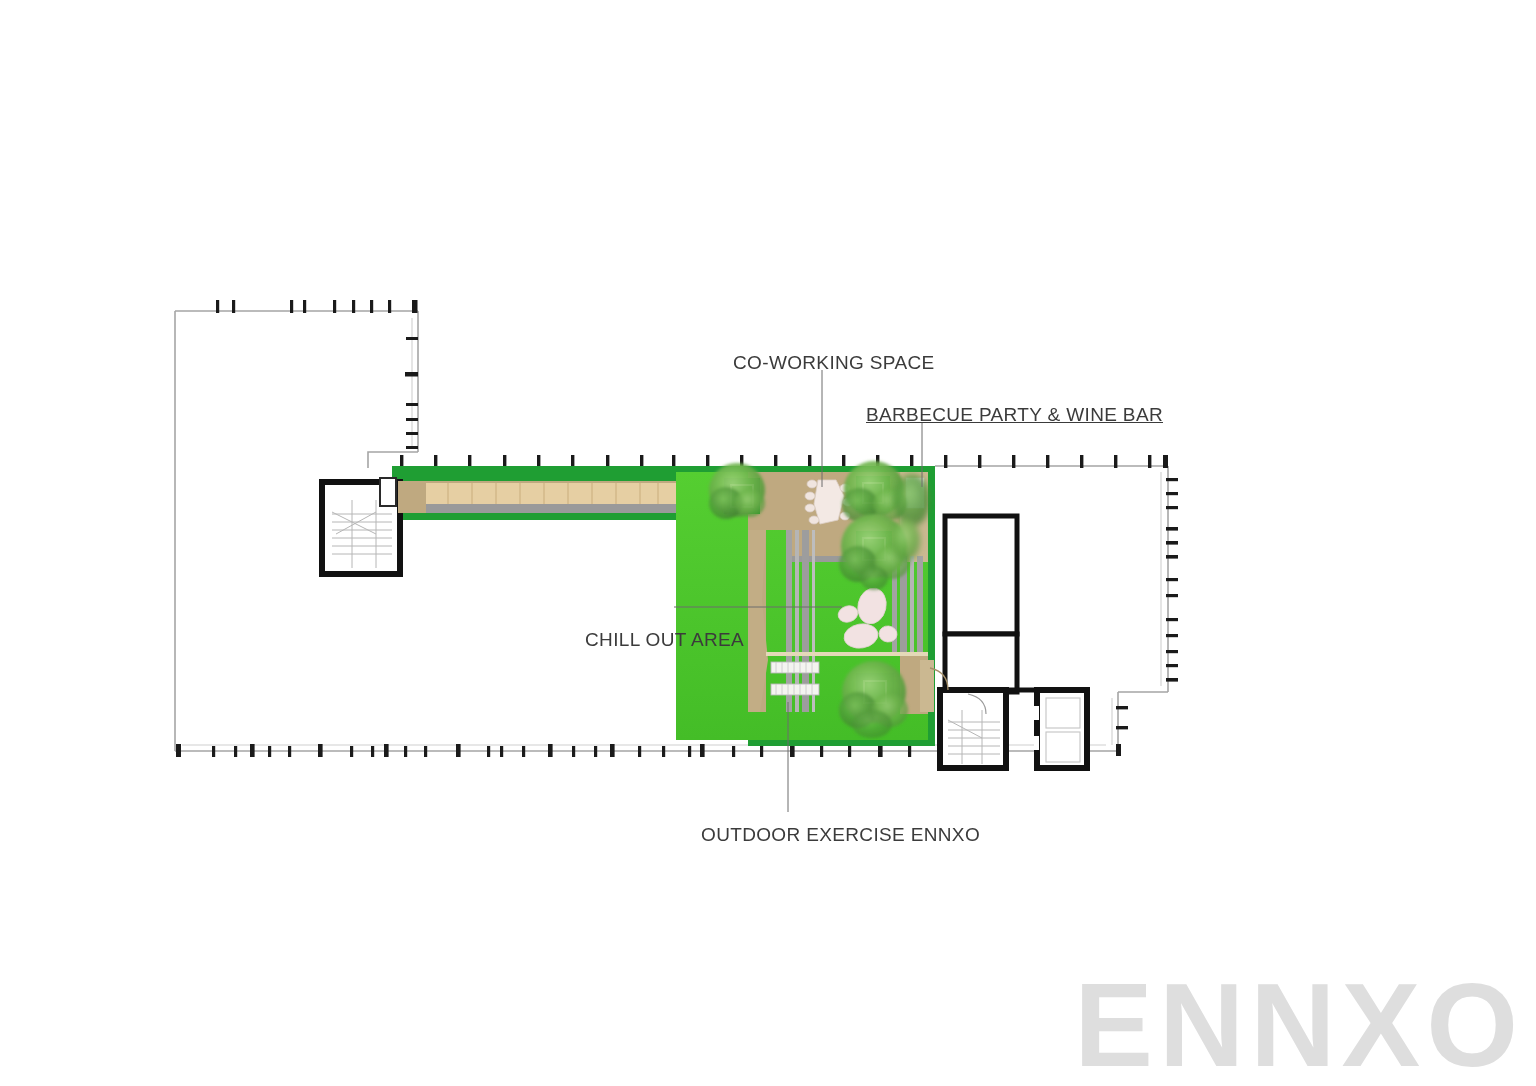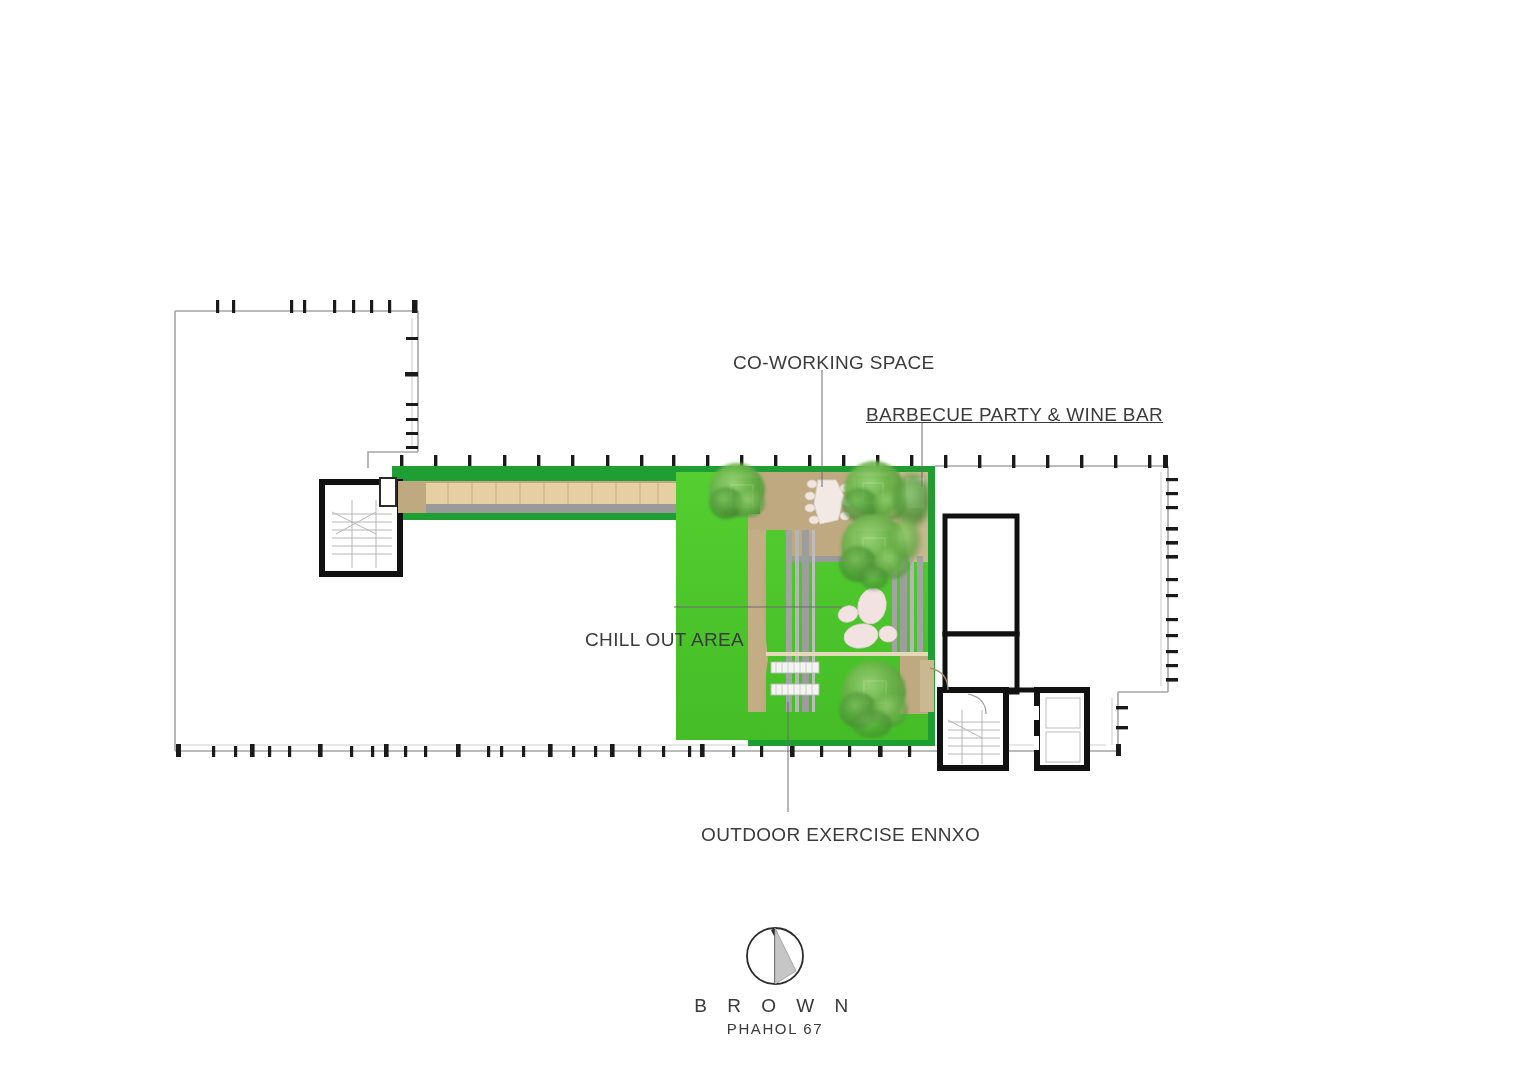--- a/index.html
+++ b/index.html
@@ -387,27 +387,16 @@
   </svg>
 
   <div class="lbl" style="left:733px;top:352px;">CO-WORKING SPACE</div>
 
   <div class="lbl" style="left:866px;top:404px;text-decoration:underline;">BARBECUE PARTY &amp; WINE BAR</div>
 
   <div class="lbl" style="left:541px;top:629px;margin-left:44px;">CHILL OUT AREA</div>
 
   <div class="lbl" style="left:701px;top:824px;">OUTDOOR EXERCISE ENNXO</div>
 
-  <div class="logo-wrap">
-    <div class="compass">
-      <svg width="74" height="74" viewBox="0 0 74 74">
-        <circle cx="37" cy="41" r="28" fill="none" stroke="#2c2c2c" stroke-width="1.8"></circle>
-        <path d="M37,13 L40,19 L36,21 L33,15 Z" fill="#2b2b2b"></path>
-        <path d="M37,13 L37,69" stroke="#2c2c2c" stroke-width="1.4"></path>
-        <path d="M37,13 L58,56 L37,69 Z" fill="#c6c6c6" stroke="#9a9a9a" stroke-width="0.8"></path>
-      </svg>
-    </div>
-    <div class="logo-name">B R O W N</div>
-    <div class="logo-sub">PHAHOL   67</div>
-  </div>
-
+
+  <div class="watermark">ENNXO</div>
 
 </div>
 
 </body></html>

